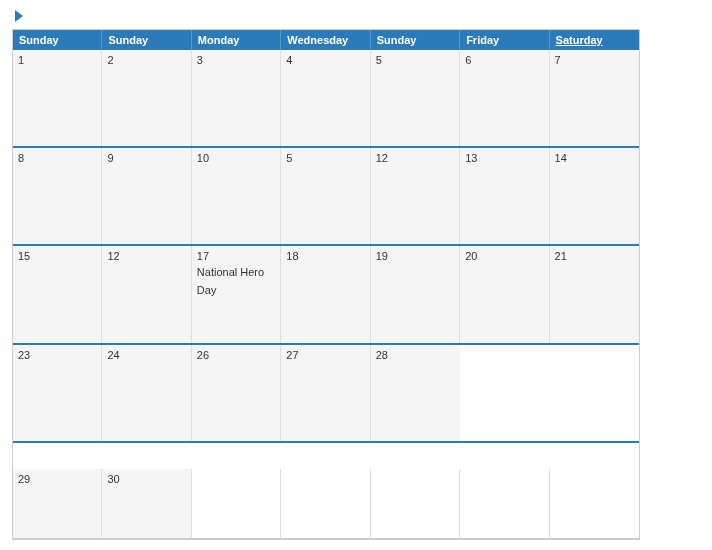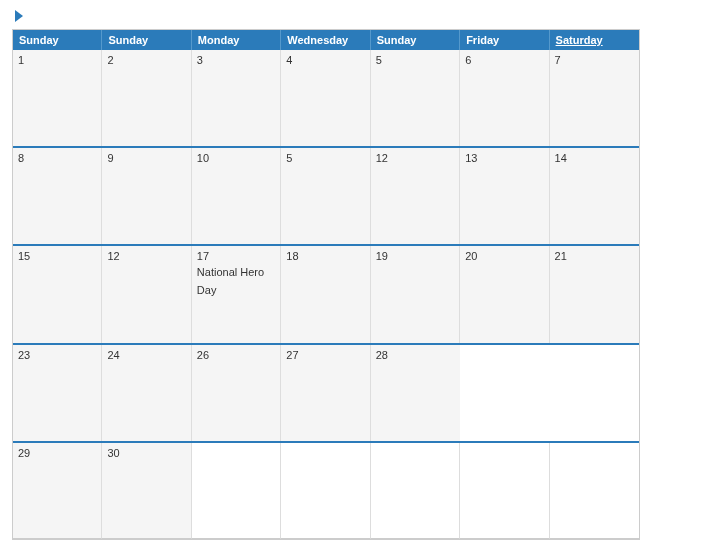--- a/index.html
+++ b/index.html
@@ -119,20 +119,21 @@
       display: block;
     }
     .cell-event {
       font-size: 11px;
       color: #333;
       margin-top: 8px;
       line-height: 1.3;
     }
     .last-week .cell {
       border-bottom: 1px solid #ccc;
+      margin-top: 26px;
     }
   </style>
 </head>
 <body>
 
 <div class="page">
   <div class="header">
     <div class="logo">
       <span class="logo-general"></span>
       <span class="logo-blue">

